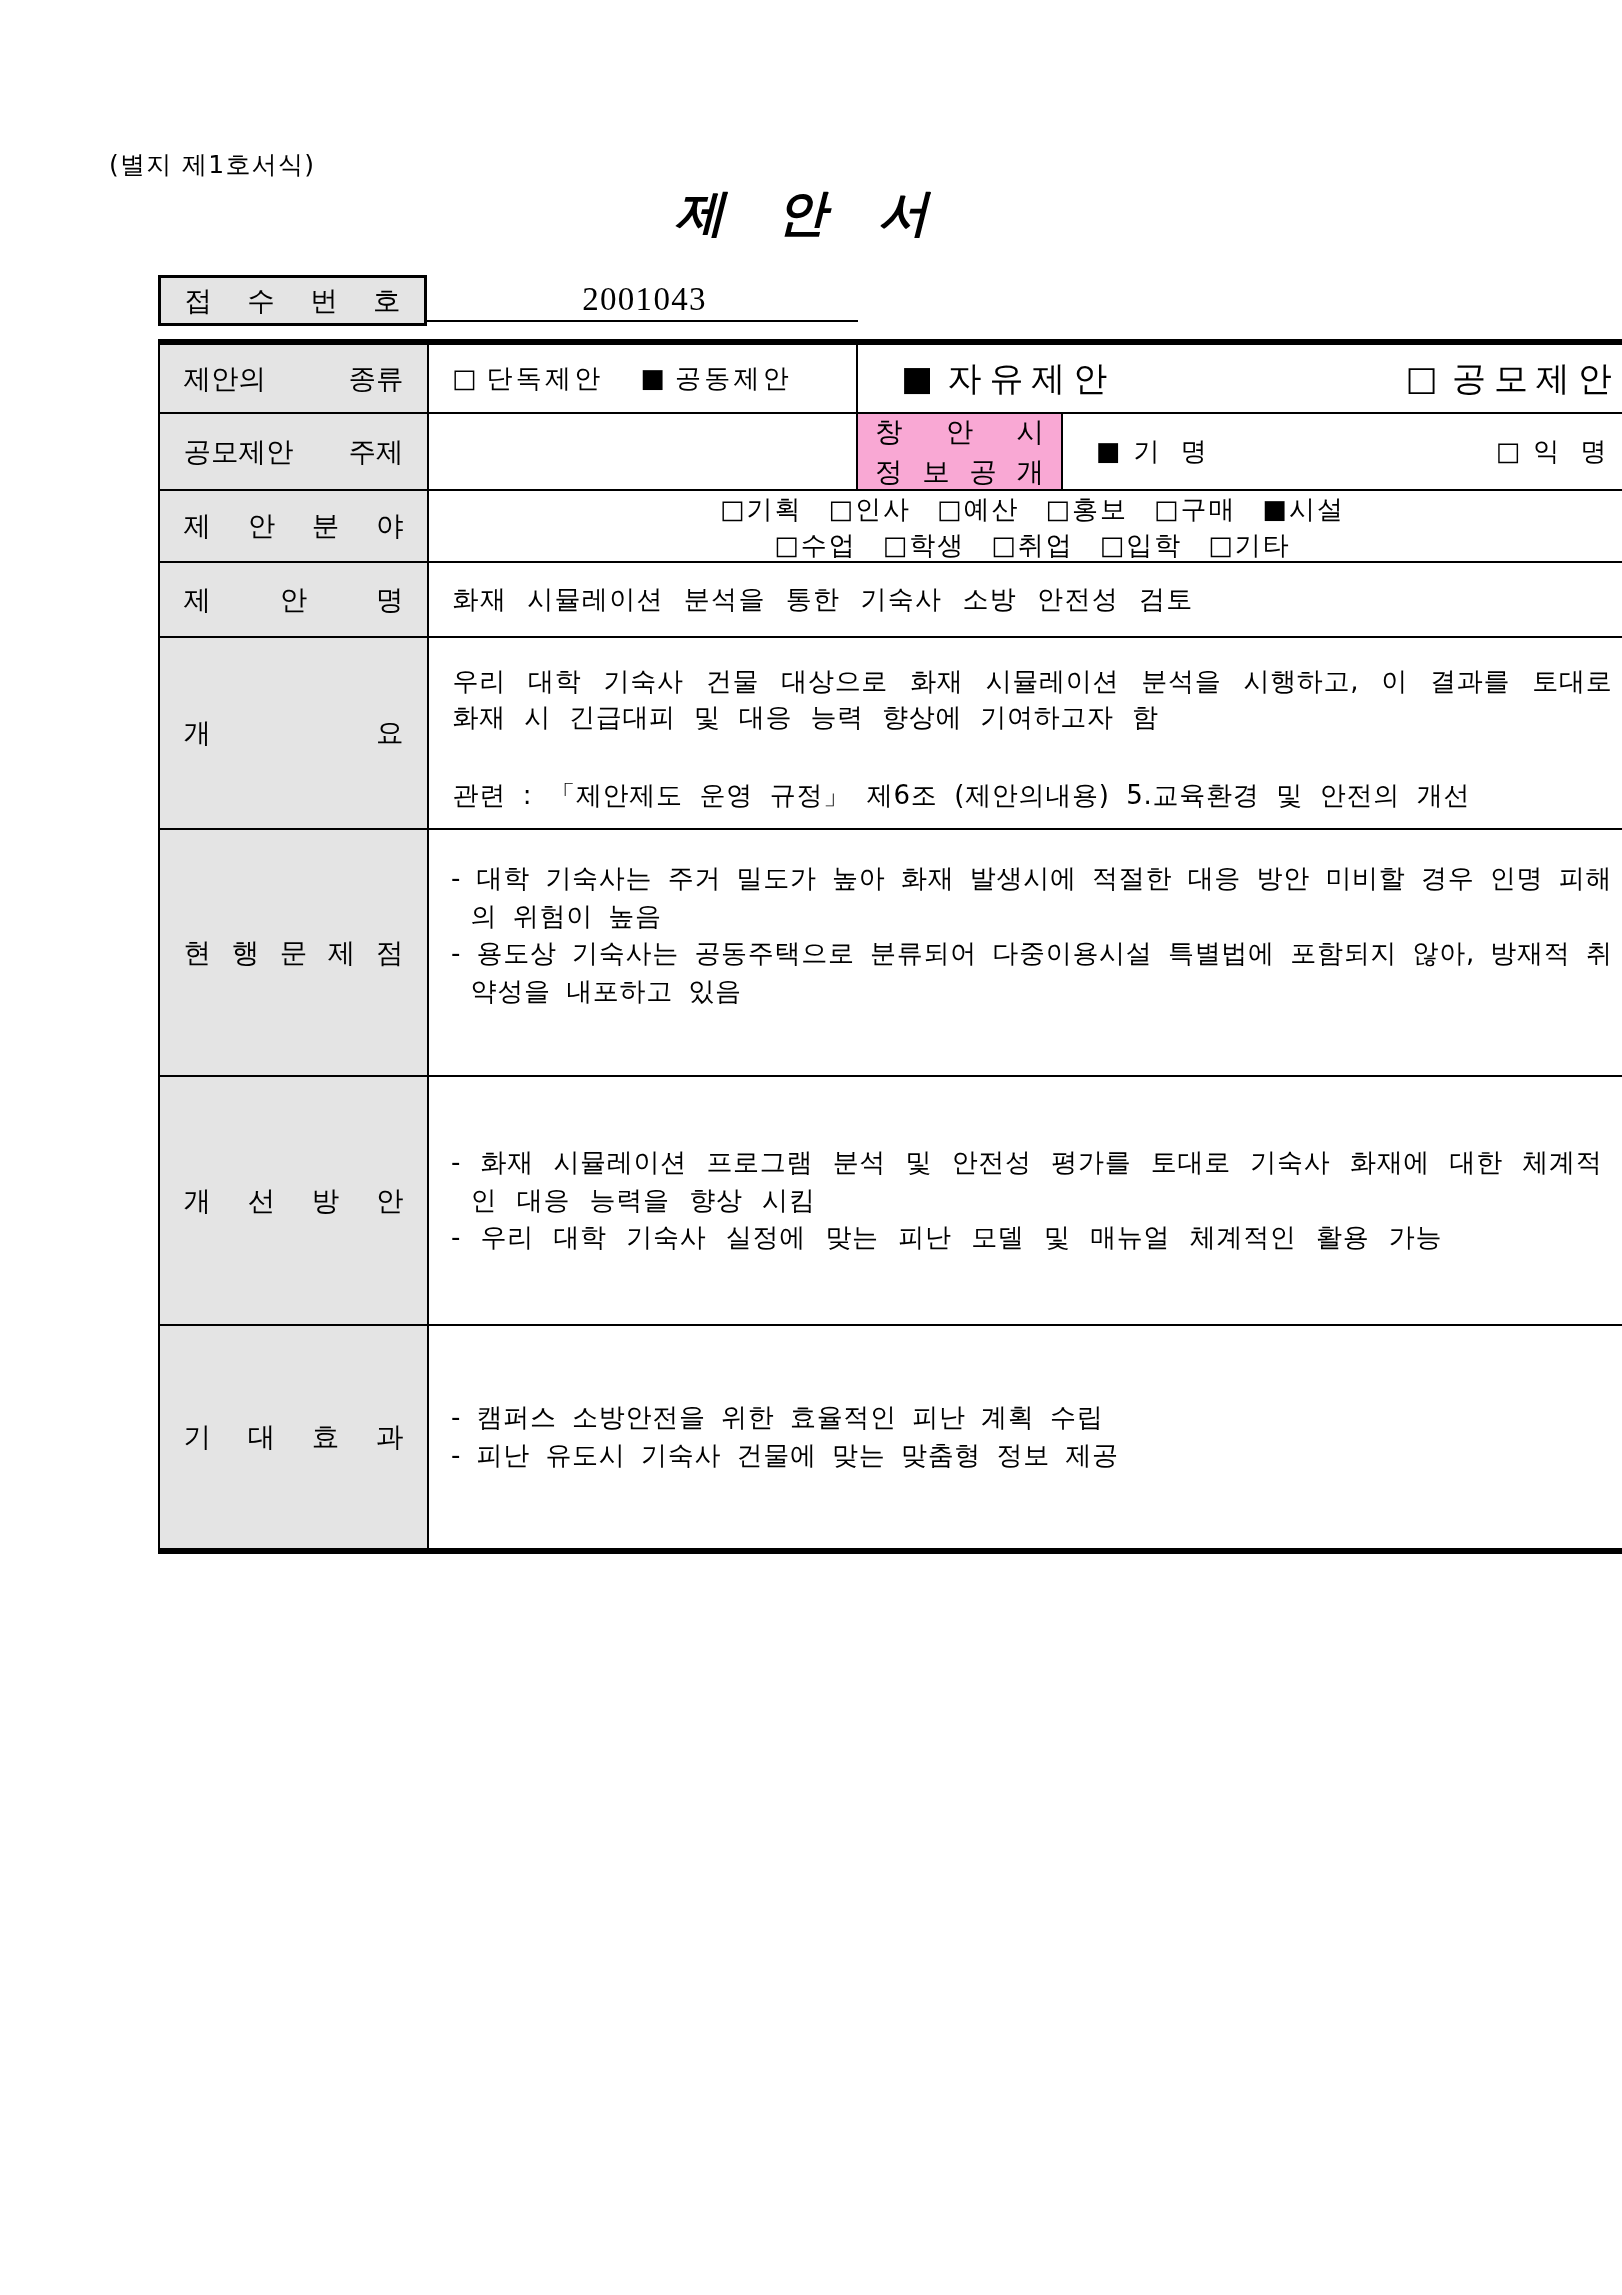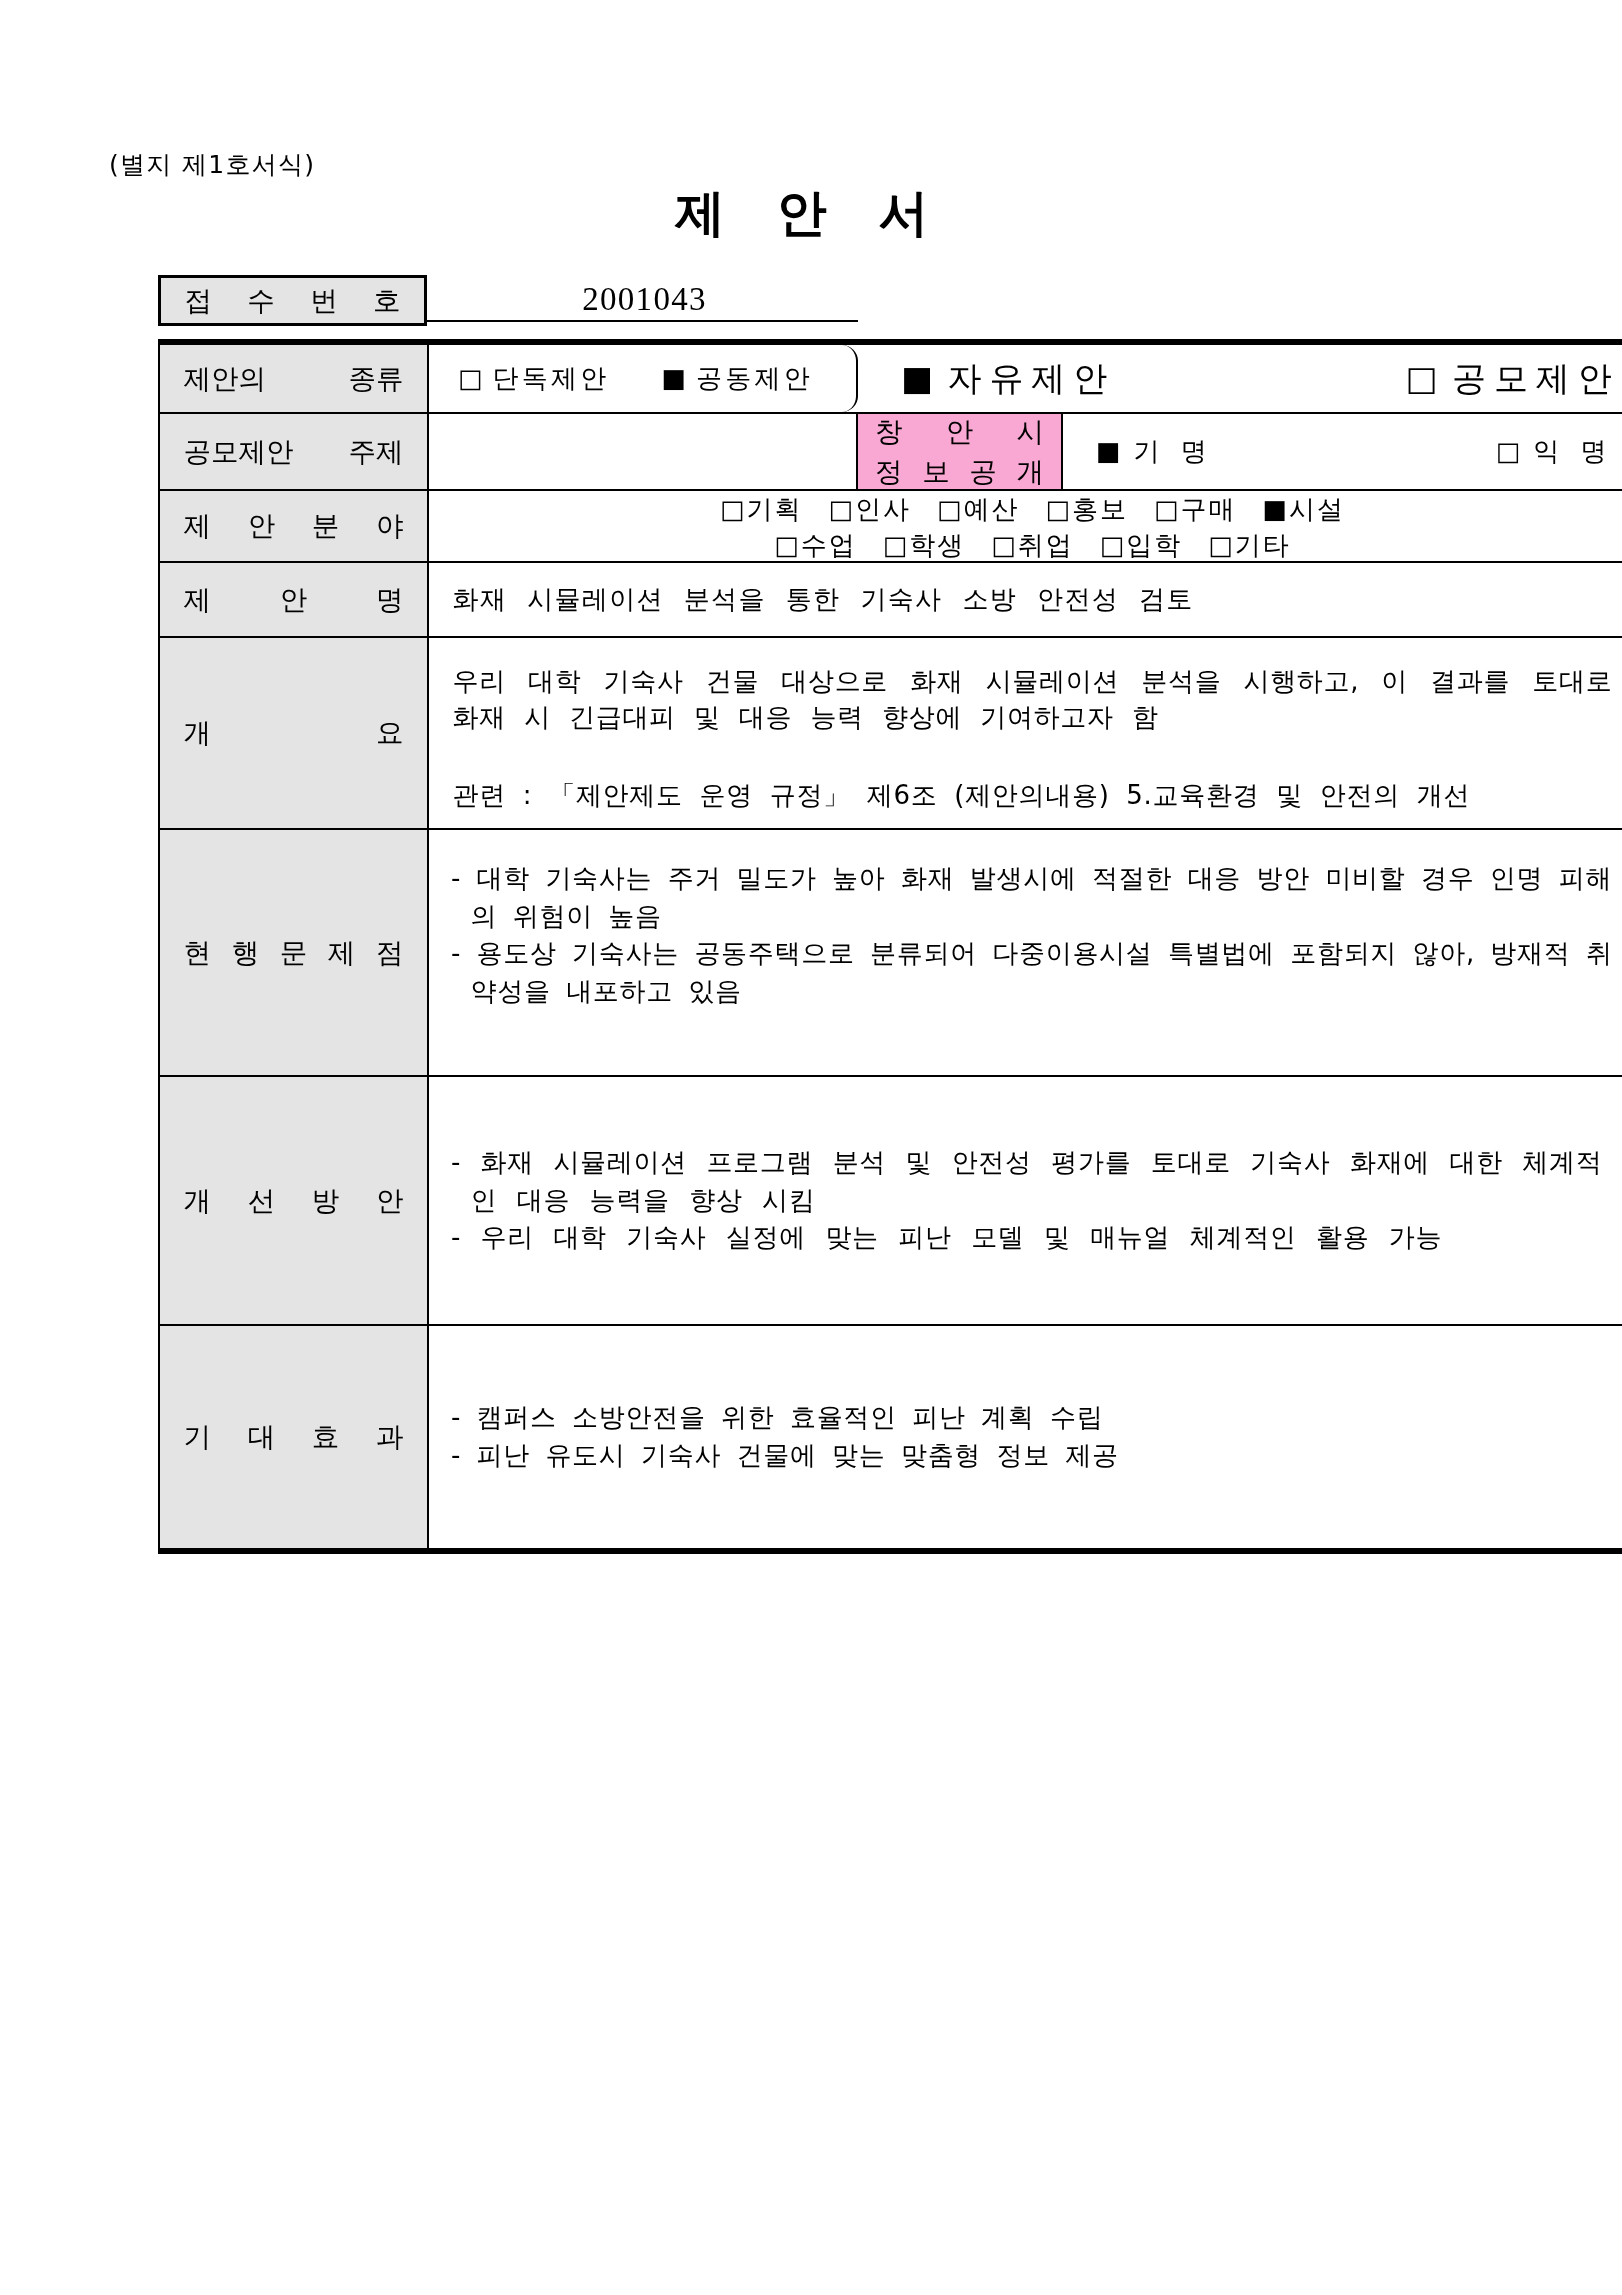--- a/index.html
+++ b/index.html
@@ -8,20 +8,21 @@
     font-family:"DejaVu Sans","Liberation Sans",sans-serif; overflow:hidden;
   }
   .serif { font-family:"Liberation Serif","DejaVu Serif",serif; }
 
   .form-note { position:absolute; left:109px; top:148px; font-size:25px; letter-spacing:1.3px; }
 
   .doc-title {
     position:absolute; left:0; top:188px; width:100%; margin:0;
     text-align:center; font-size:50px; font-weight:bold; letter-spacing:19.6px; line-height:1;
     font-family:"Liberation Serif","DejaVu Serif",serif;
+    font-style:italic;
   }
 
   
   .receipt-box {
     position:absolute; left:158px; top:275px; width:269px; height:51px; box-sizing:border-box;
     background:#e4e4e4; border:3.3px solid #000; display:flex; align-items:center; padding:0 23.6px;
   }
   .receipt-box .lbl { width:100%; }
   .receipt-value {
     position:absolute; left:432px; top:281px; width:425px; text-align:center;
@@ -55,22 +56,22 @@
   .row-summary { height:190px; }
   .row-problem { height:245px; }
   .row-improve { height:247px; }
   .row-effect  { height:222px; }
 
   .opt { white-space:nowrap; }
   .opt .mark { margin-right:6.5px; }
 
   .cell-type-1 {
     flex:0 0 429px; box-sizing:border-box; border-right:2px solid #000;
-    display:flex; align-items:center; gap:52px; padding:0 0 0 29px;
-    font-size:26px; letter-spacing:3.3px;border-radius:16px;
+    display:flex; align-items:center; gap:37px; padding:0 0 0 23px;
+    font-size:26px; letter-spacing:3.3px;
   }
   .cell-type-2 {
     flex:1; display:flex; align-items:center; justify-content:space-between;
     padding:0 16.4px 0 43px; font-size:34px; letter-spacing:7.9px;
   }
 
   .cell-subject-value { flex:0 0 429px; box-sizing:border-box; border-right:2px solid #000; }
   .cell-disclosure {
     flex:0 0 205px; box-sizing:border-box; background:#f9a8d4; border-right:2px solid #000;
     display:flex; flex-direction:column; justify-content:center; padding:0 17px;

